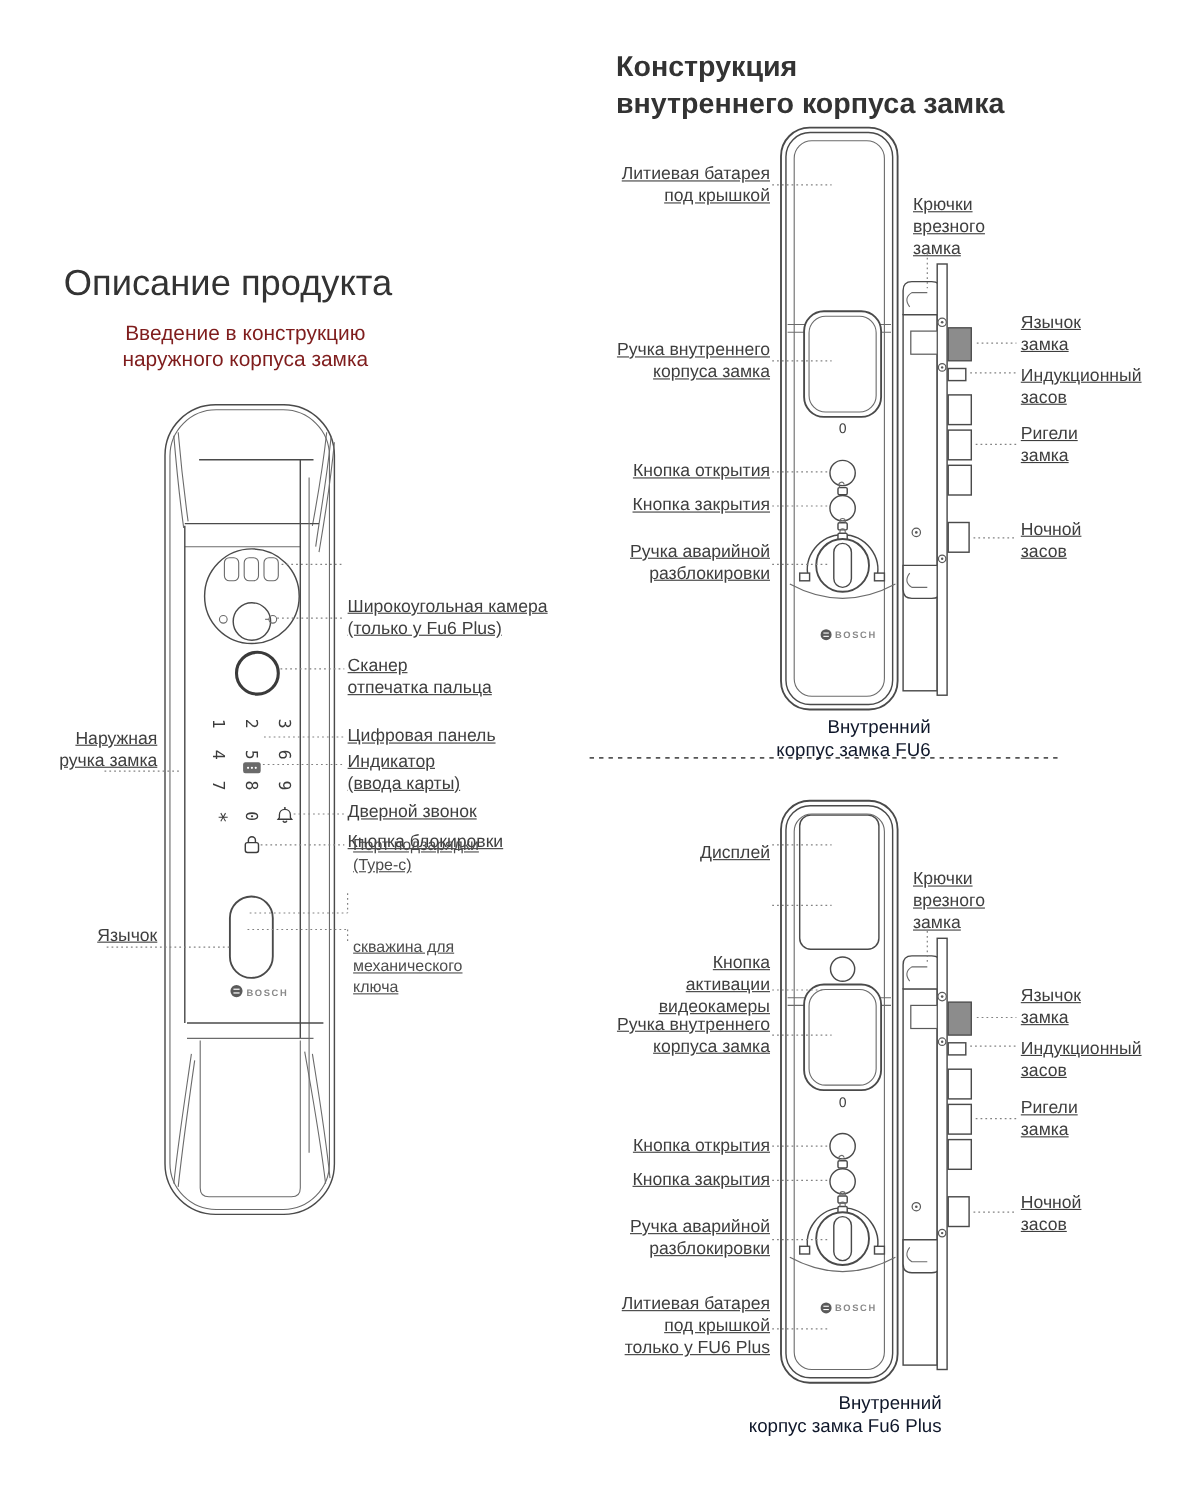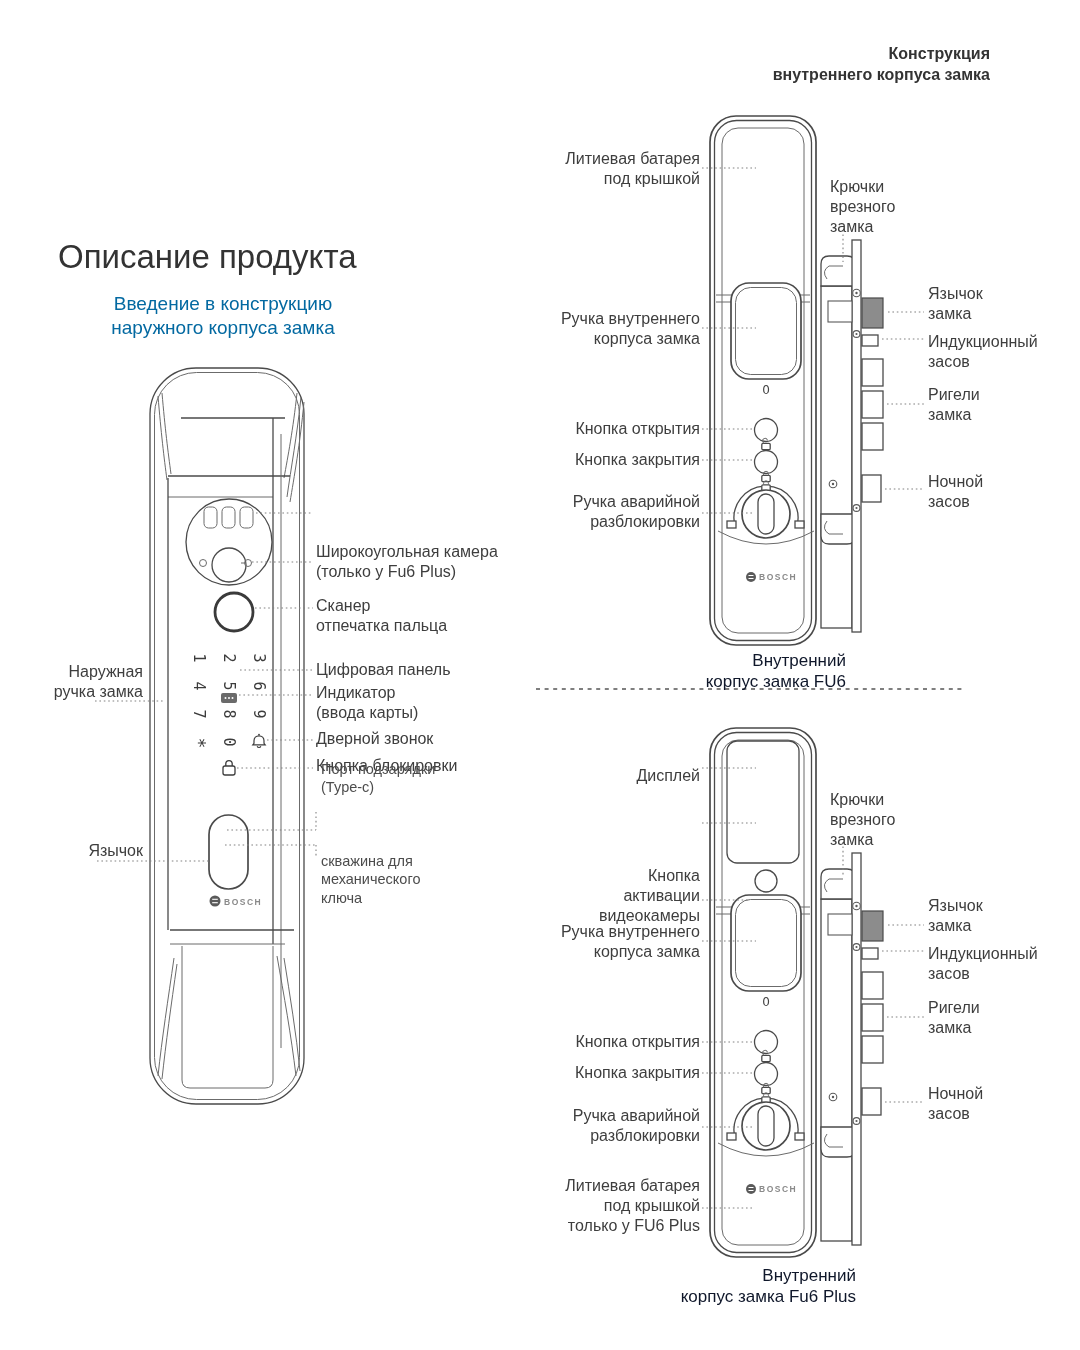--- a/index.html
+++ b/index.html
@@ -14,28 +14,28 @@
   #art .dot{fill:#5a5a5a;stroke:none;}
   #art .latch{stroke:#4a4a4a;stroke-width:1.2;}
   #art .leader{stroke:#828282;stroke-width:1.1;stroke-dasharray:1.6 2.8;fill:none;}
   #art .divider{stroke:#555;stroke-width:1.7;stroke-dasharray:4 4.6;}
   #art text{stroke:none;}
   #art .kp{font-family:"DejaVu Sans Mono",monospace;font-size:15px;fill:#3c3c3c;}
   #art .kps{font-family:"DejaVu Sans Mono",monospace;font-size:18px;fill:#3c3c3c;}
   #art .zero{font-family:"DejaVu Sans",sans-serif;font-size:12px;fill:#444;}
   #art .brand{font-family:"Liberation Sans",sans-serif;font-size:8.5px;font-weight:bold;
               fill:#8a8a8a;letter-spacing:1.5px;}
-  .lbl{position:absolute;font-size:16px;line-height:1.26;white-space:pre-line;color:#3e3e3e;}
+  .lbl{position:absolute;font-size:16px;line-height:1.26;white-space:pre-line;color:#3e3e3e;text-decoration:underline;}
   .lbl.r{text-align:right;}
   .lbl.sm{font-size:14.5px;color:#4c4c4c;}
   .h-left{position:absolute;left:58px;top:238px;font-size:33px;font-weight:normal;color:#333;}
   .sub-left{position:absolute;left:62px;top:292px;width:322px;text-align:center;
-            font-size:19px;line-height:1.26;white-space:pre-line;color:#0369a1;}
-  .h-right{position:absolute;left:560px;top:44px;width:430px;text-align:right;
-           font-size:16px;font-weight:bold;line-height:1.3;white-space:pre-line;color:#333;}
+            font-size:19px;line-height:1.26;white-space:pre-line;color:#7f1d1d;}
+  .h-right{position:absolute;left:560px;top:44px;width:430px;text-align:left;
+           font-size:26px;font-weight:bold;line-height:1.3;white-space:pre-line;color:#333;}
   .caption{position:absolute;text-align:right;font-size:17px;line-height:1.22;
            white-space:pre-line;color:#0f172a;}
 </style>
 </head>
 <body>
 
 <div class="canvas">
 
 <svg id="art" viewBox="0 0 1080 1350">
   <defs>

